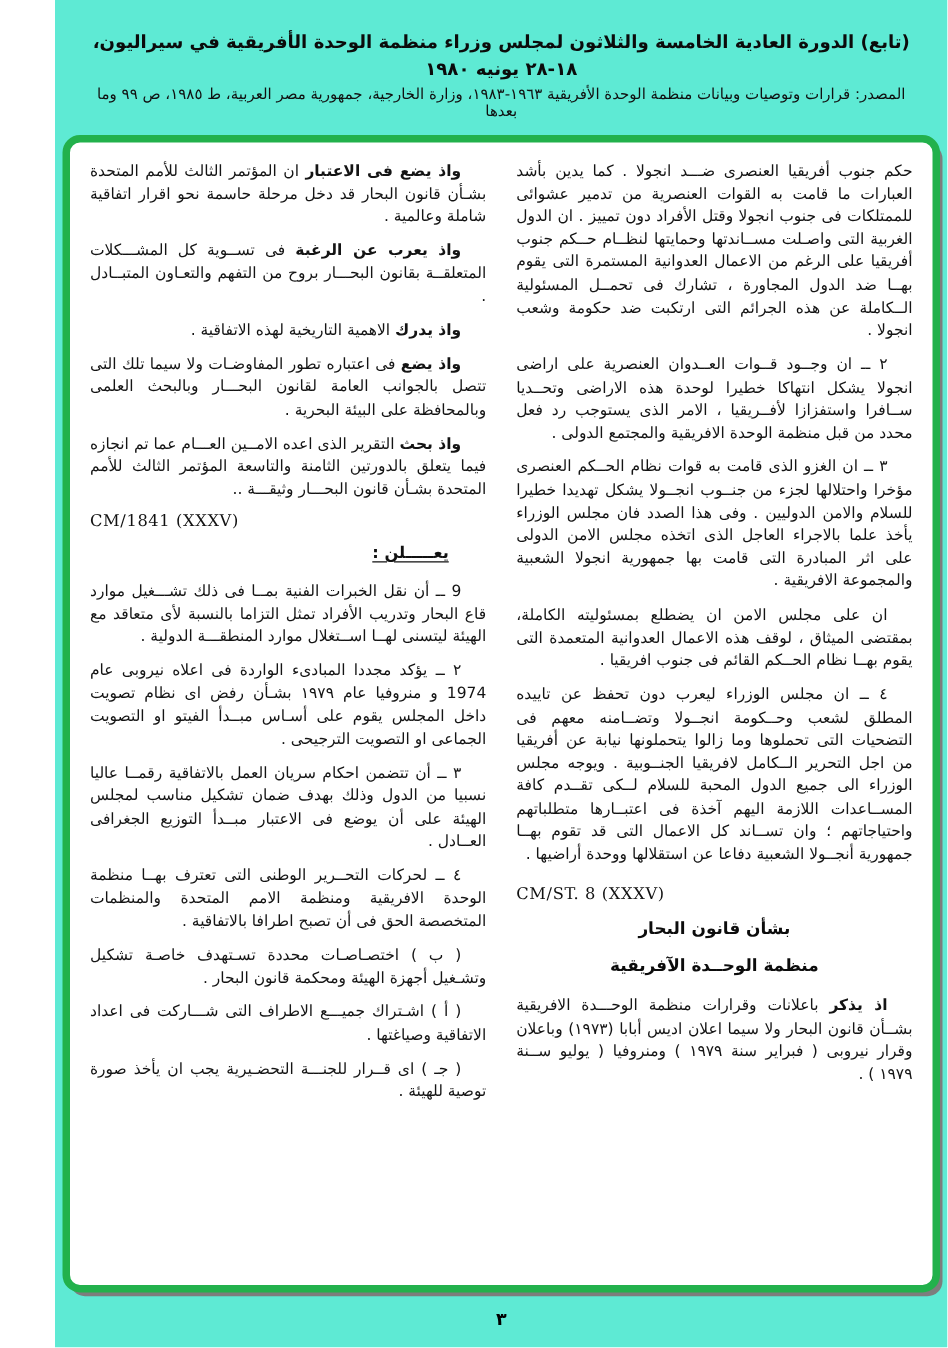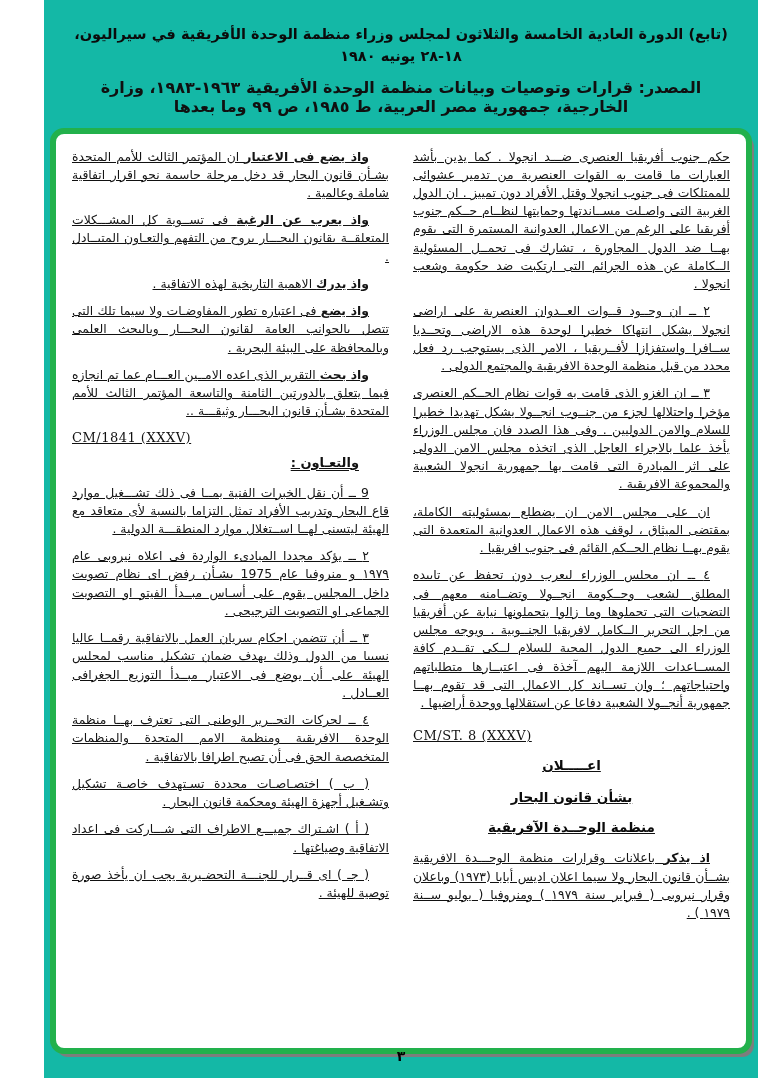--- a/index.html
+++ b/index.html
@@ -1,48 +1,48 @@
 <!DOCTYPE html>
 <html lang="ar" dir="rtl"><head>
 <meta charset="utf-8">
 <style>
   html,body{margin:0;padding:0;background:#ffffff;}
   .page{
     position:relative;
     width:714px;height:1078px;
-    background:#14b8a6;
+    background:#5eead4;
     font-family:"DejaVu Sans",sans-serif;
     color:#111;
     overflow:hidden;
     direction:rtl;
   }
   
   .hdr{padding:24px 28px 0 28px;text-align:center;}
   .hdr-l1{
     font-size:14.5px;font-weight:bold;line-height:1.5;
     letter-spacing:0.2px;color:#0b0b0b;
   }
   .hdr-l2{
-    font-size:16px;font-weight:bold;margin-top:10px;color:#101010;
+    font-size:12px;font-weight:normal;margin-top:0;color:#101010;
   }
   
   .frame{
     box-sizing:border-box;
     margin:12px auto 0 auto;
     width:702px;height:926px;
     border:6px solid #22b14c;
     border-radius:14px;
     box-shadow:4px 5px 0 -2px #7d7d7d;
     padding:14px 16px 10px 16px;
     display:flex;
     gap:24px;
     overflow:hidden;
     background:#fff;
   }
-  .col{flex:1 1 0;min-width:0;text-decoration:underline;}
+  .col{flex:1 1 0;min-width:0;}
   .para{
     margin:0 0 9px 0;
     font-size:12.4px;
     line-height:1.47;
     text-align:justify;
     text-indent:20px;
     color:#141414;
   }
   .para.noindent{text-indent:0;}
   .para b{font-weight:bold;}
@@ -83,36 +83,35 @@
 
   <div class="frame">
 
     <div class="col">
       <p class="para noindent">حكم جنوب أفريقيا العنصرى ضـــد انجولا . كما يدين بأشد العبارات ما قامت به القوات العنصرية من تدمير عشوائى للممتلكات فى جنوب انجولا وقتل الأفراد دون تمييز . ان الدول الغربية التى واصـلت مســاندتها وحمايتها لنظــام حــكم جنوب أفريقيا على الرغم من الاعمال العدوانية المستمرة التى يقوم بهــا ضد الدول المجاورة ، تشارك فى تحمــل المسئولية الــكاملة عن هذه الجرائم التى ارتكبت ضد حكومة وشعب انجولا .</p>
       <p class="para">٢ ــ ان وجــود قــوات العــدوان العنصرية على اراضى انجولا يشكل انتهاكا خطيرا لوحدة هذه الاراضى وتحــديا ســافرا واستفزازا لأفــريقيا ، الامر الذى يستوجب رد فعل محدد من قبل منظمة الوحدة الافريقية والمجتمع الدولى .</p>
       <p class="para">٣ ــ ان الغزو الذى قامت به قوات نظام الحــكم العنصرى مؤخرا واحتلالها لجزء من جنــوب انجــولا يشكل تهديدا خطيرا للسلام والامن الدوليين . وفى هذا الصدد فان مجلس الوزراء يأخذ علما بالاجراء العاجل الذى اتخذه مجلس الامن الدولى على اثر المبادرة التى قامت بها جمهورية انجولا الشعبية والمجموعة الافريقية .</p>
       <p class="para">ان على مجلس الامن ان يضطلع بمسئوليته الكاملة، بمقتضى الميثاق ، لوقف هذه الاعمال العدوانية المتعمدة التى يقوم بهــا نظام الحــكم القائم فى جنوب افريقيا .</p>
       <p class="para">٤ ــ ان مجلس الوزراء ليعرب دون تحفظ عن تاييده المطلق لشعب وحــكومة انجــولا وتضــامنه معهم فى التضحيات التى تحملوها وما زالوا يتحملونها نيابة عن أفريقيا من اجل التحرير الــكامل لافريقيا الجنــوبية . ويوجه مجلس الوزراء الى جميع الدول المحبة للسلام لــكى تقــدم كافة المســاعدات اللازمة اليهم آخذة فى اعتبــارها متطلباتهم واحتياجاتهم ؛ وان تســاند كل الاعمال التى قد تقوم بهــا جمهورية أنجــولا الشعبية دفاعا عن استقلالها ووحدة أراضيها .</p>
       <div class="docref">CM/ST. 8 (XXXV)</div>
-      <div class="heading announce">اعـــــلان</div>
       <div class="heading">بشأن قانون البحار</div>
       <div class="heading">منظمة الوحــدة الآفريقية</div>
       <p class="para"><b>اذ يذكر</b><span> باعلانات وقرارات منظمة الوحـــدة الافريقية بشــأن قانون البحار ولا سيما اعلان اديس أبابا (١٩٧٣) وباعلان وقرار نيروبى ( فبراير سنة ١٩٧٩ ) ومنروفيا ( يوليو ســنة ١٩٧٩ ) .</span></p>
     </div>
 
     <div class="col">
       <p class="para"><b>واذ يضع فى الاعتبار</b><span> ان المؤتمر الثالث للأمم المتحدة بشـأن قانون البحار قد دخل مرحلة حاسمة نحو اقرار اتفاقية شاملة وعالمية .</span></p>
       <p class="para"><b>واذ يعرب عن الرغبة</b><span> فى تســوية كل المشـــكلات المتعلقــة بقانون البحـــار بروح من التفهم والتعـاون المتبــادل .</span></p>
       <p class="para"><b>واذ يدرك</b><span> الاهمية التاريخية لهذه الاتفاقية .</span></p>
       <p class="para"><b>واذ يضع</b><span> فى اعتباره تطور المفاوضـات ولا سيما تلك التى تتصل بالجوانب العامة لقانون البحـــار وبالبحث العلمى وبالمحافظة على البيئة البحرية .</span></p>
       <p class="para"><b>واذ بحث</b><span> التقرير الذى اعده الامــين العـــام عما تم انجازه فيما يتعلق بالدورتين الثامنة والتاسعة المؤتمر الثالث للأمم المتحدة بشـأن قانون البحـــار وثيقـــة ..</span></p>
       <div class="docref inpara">CM/1841 (XXXV)</div>
-      <div class="declare">والتعـاون :</div>
+      <div class="declare">يعـــــلن :</div>
       <p class="para">9 ــ أن نقل الخبرات الفنية بمــا فى ذلك تشـــغيل موارد قاع البحار وتدريب الأفراد تمثل التزاما بالنسبة لأى متعاقد مع الهيئة ليتسنى لهــا اســتغلال موارد المنطقـــة الدولية .</p>
-      <p class="para">٢ ــ يؤكد مجددا المبادىء الواردة فى اعلاه نيروبى عام ١٩٧٩ و منروفيا عام 1975 بشـأن رفض اى نظام تصويت داخل المجلس يقوم على أسـاس مبــدأ الفيتو او التصويت الجماعى او التصويت الترجيحى .</p>
+      <p class="para">٢ ــ يؤكد مجددا المبادىء الواردة فى اعلاه نيروبى عام 1974 و منروفيا عام ١٩٧٩ بشـأن رفض اى نظام تصويت داخل المجلس يقوم على أسـاس مبــدأ الفيتو او التصويت الجماعى او التصويت الترجيحى .</p>
       <p class="para">٣ ــ أن تتضمن احكام سريان العمل بالاتفاقية رقمــا عاليا نسبيا من الدول وذلك بهدف ضمان تشكيل مناسب لمجلس الهيئة على أن يوضع فى الاعتبار مبــدأ التوزيع الجغرافى العــادل .</p>
       <p class="para">٤ ــ لحركات التحــرير الوطنى التى تعترف بهــا منظمة الوحدة الافريقية ومنظمة الامم المتحدة والمنظمات المتخصصة الحق فى أن تصبح اطرافا بالاتفاقية .</p>
       <p class="para">( ب ) اختصـاصـات محددة تسـتهدف خاصـة تشكيل وتشـغيل أجهزة الهيئة ومحكمة قانون البحار .</p>
       <p class="para">( أ ) اشـتراك جميـــع الاطراف التى شـــاركت فى اعداد الاتفاقية وصياغتها .</p>
       <p class="para">( جـ ) اى قــرار للجنـــة التحضـيرية يجب ان يأخذ صورة توصية للهيئة .</p>
     </div>
 
   </div>
 
   <div class="pagenum">٣</div>

